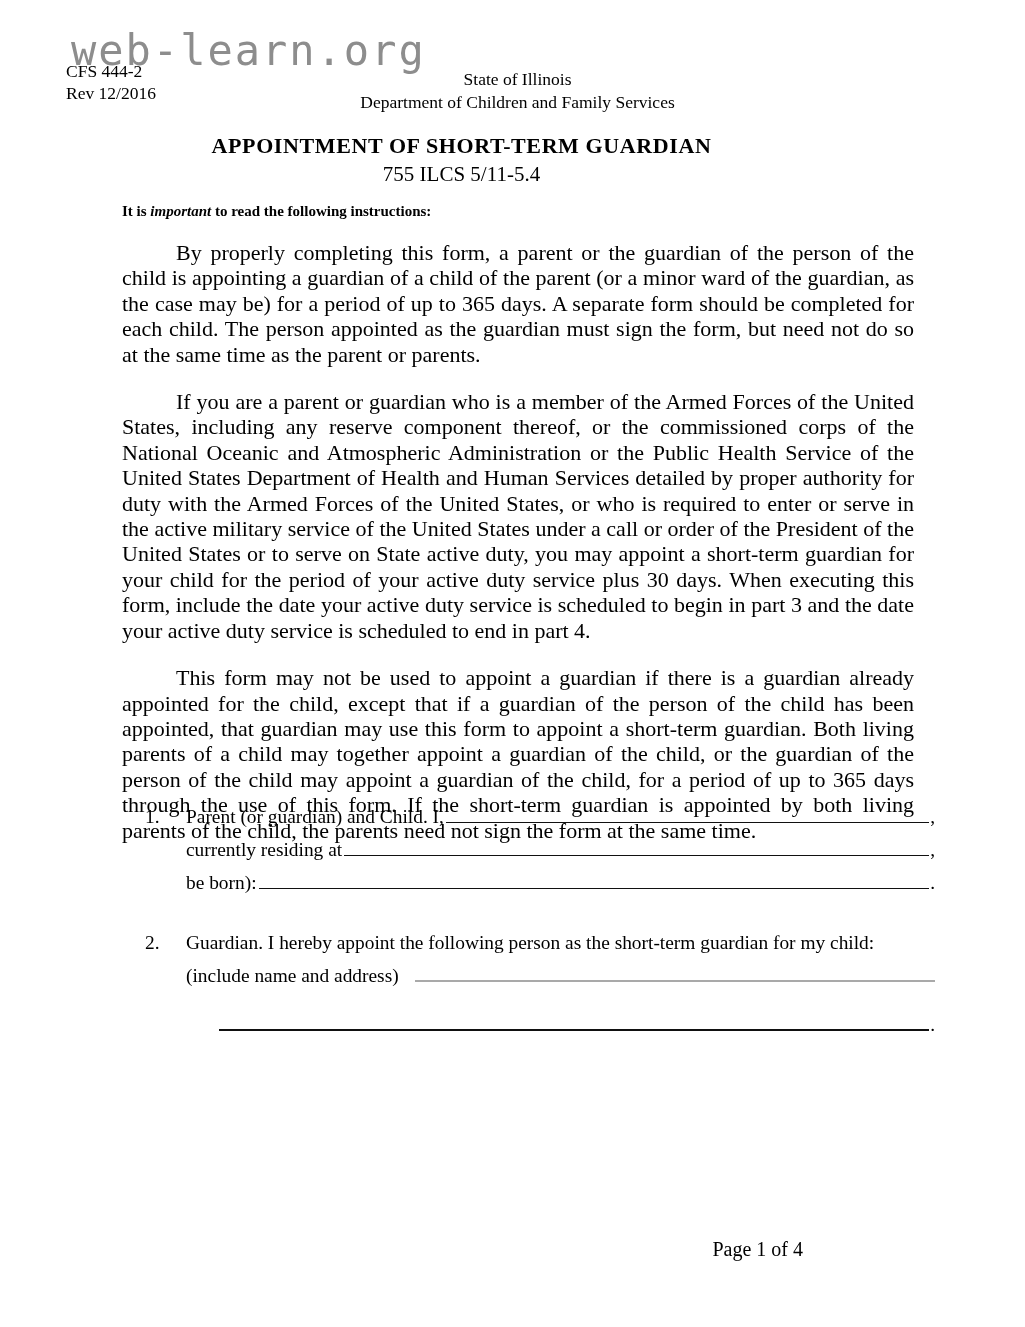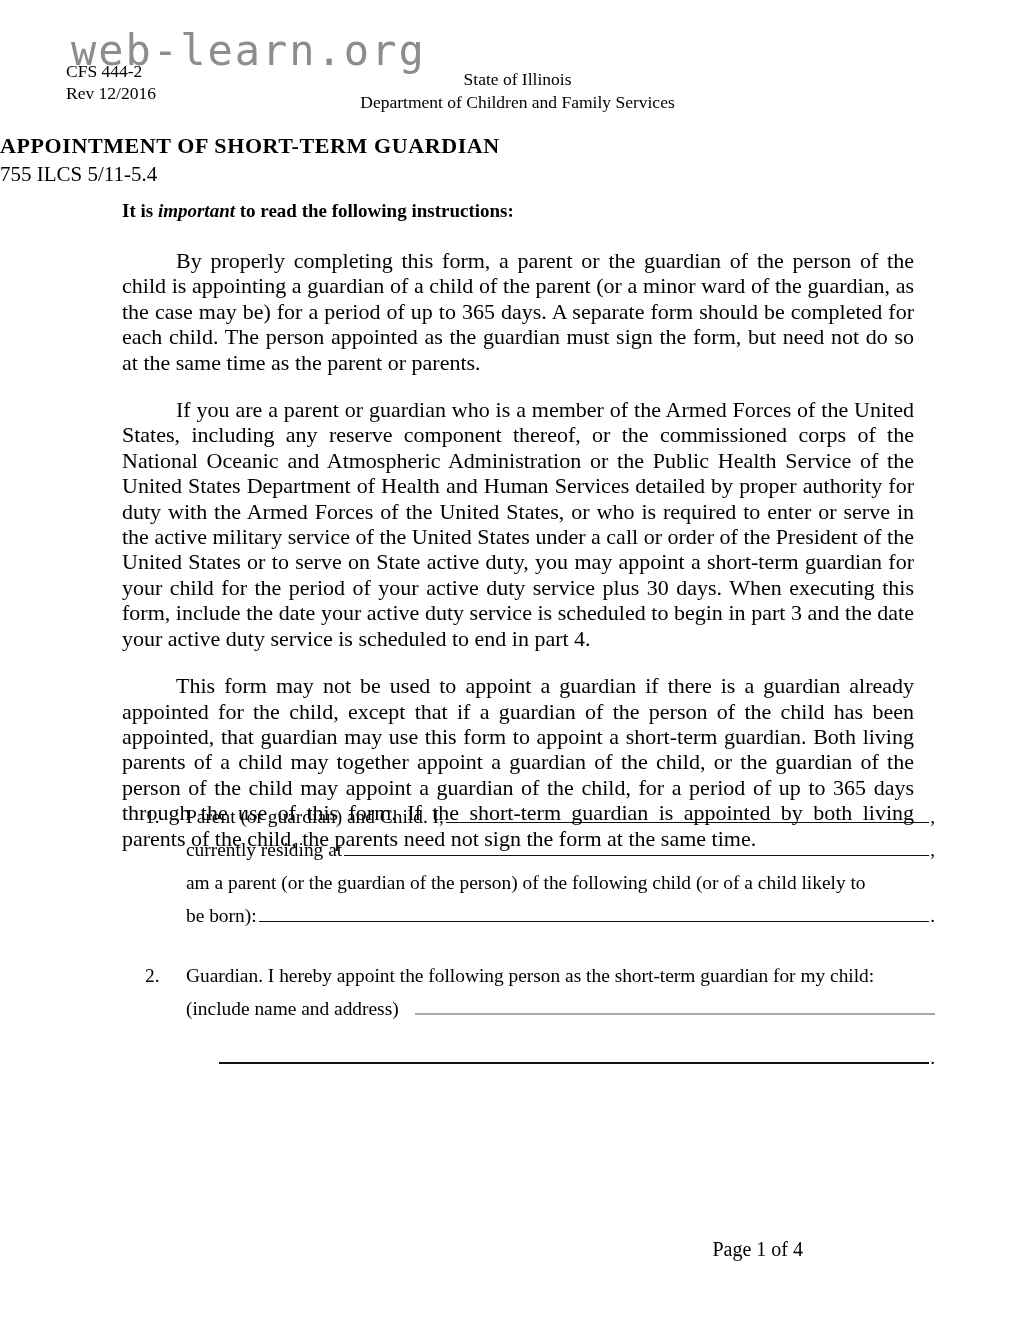--- a/index.html
+++ b/index.html
@@ -62,20 +62,21 @@
     font-size: 17.5px;
     line-height: 22.5px;
   }
 
   
   .title-block {
     position: absolute;
     left: 0;
     top: 132px;
     width: 923px;
+    text-align: center;
   }
   .doc-title {
     font-size: 22px;
     font-weight: bold;
     letter-spacing: 0.6px;
     line-height: 28px;
   }
   .doc-statute {
     font-size: 21px;
     line-height: 27px;
@@ -83,24 +84,24 @@
   }
 
   
   .body-wrap {
     position: absolute;
     left: 122px;
     top: 198px;
     width: 792px;
   }
   .instructions-head {
-    font-size: 19px;
+    font-size: 15px;
     font-weight: bold;
     line-height: 26px;
-    margin-bottom: 24px;
+    margin-bottom: 16px;
   }
   .instructions-head .em {
     font-style: italic;
     font-weight: bold;
   }
   p.para {
     margin: 0 0 22px 0;
     font-size: 22px;
     line-height: 25.4px;
     text-align: justify;
@@ -224,21 +225,20 @@
         <span class="blank"></span>
         <span class="tail">,</span>
       </div>
 
       <div class="line-row">
         <span class="row-text">currently residing at</span>
         <span class="blank"></span>
         <span class="tail">,</span>
       </div>
 
-      <div class="plain-row">am a parent (or the guardian of the person) of the following child (or of a child likely to</div>
 
       <div class="line-row">
         <span class="row-text">be born):</span>
         <span class="blank"></span>
         <span class="tail">.</span>
       </div>
     </div>
 
     <div class="item">
       <div class="item-num">2.</div>

